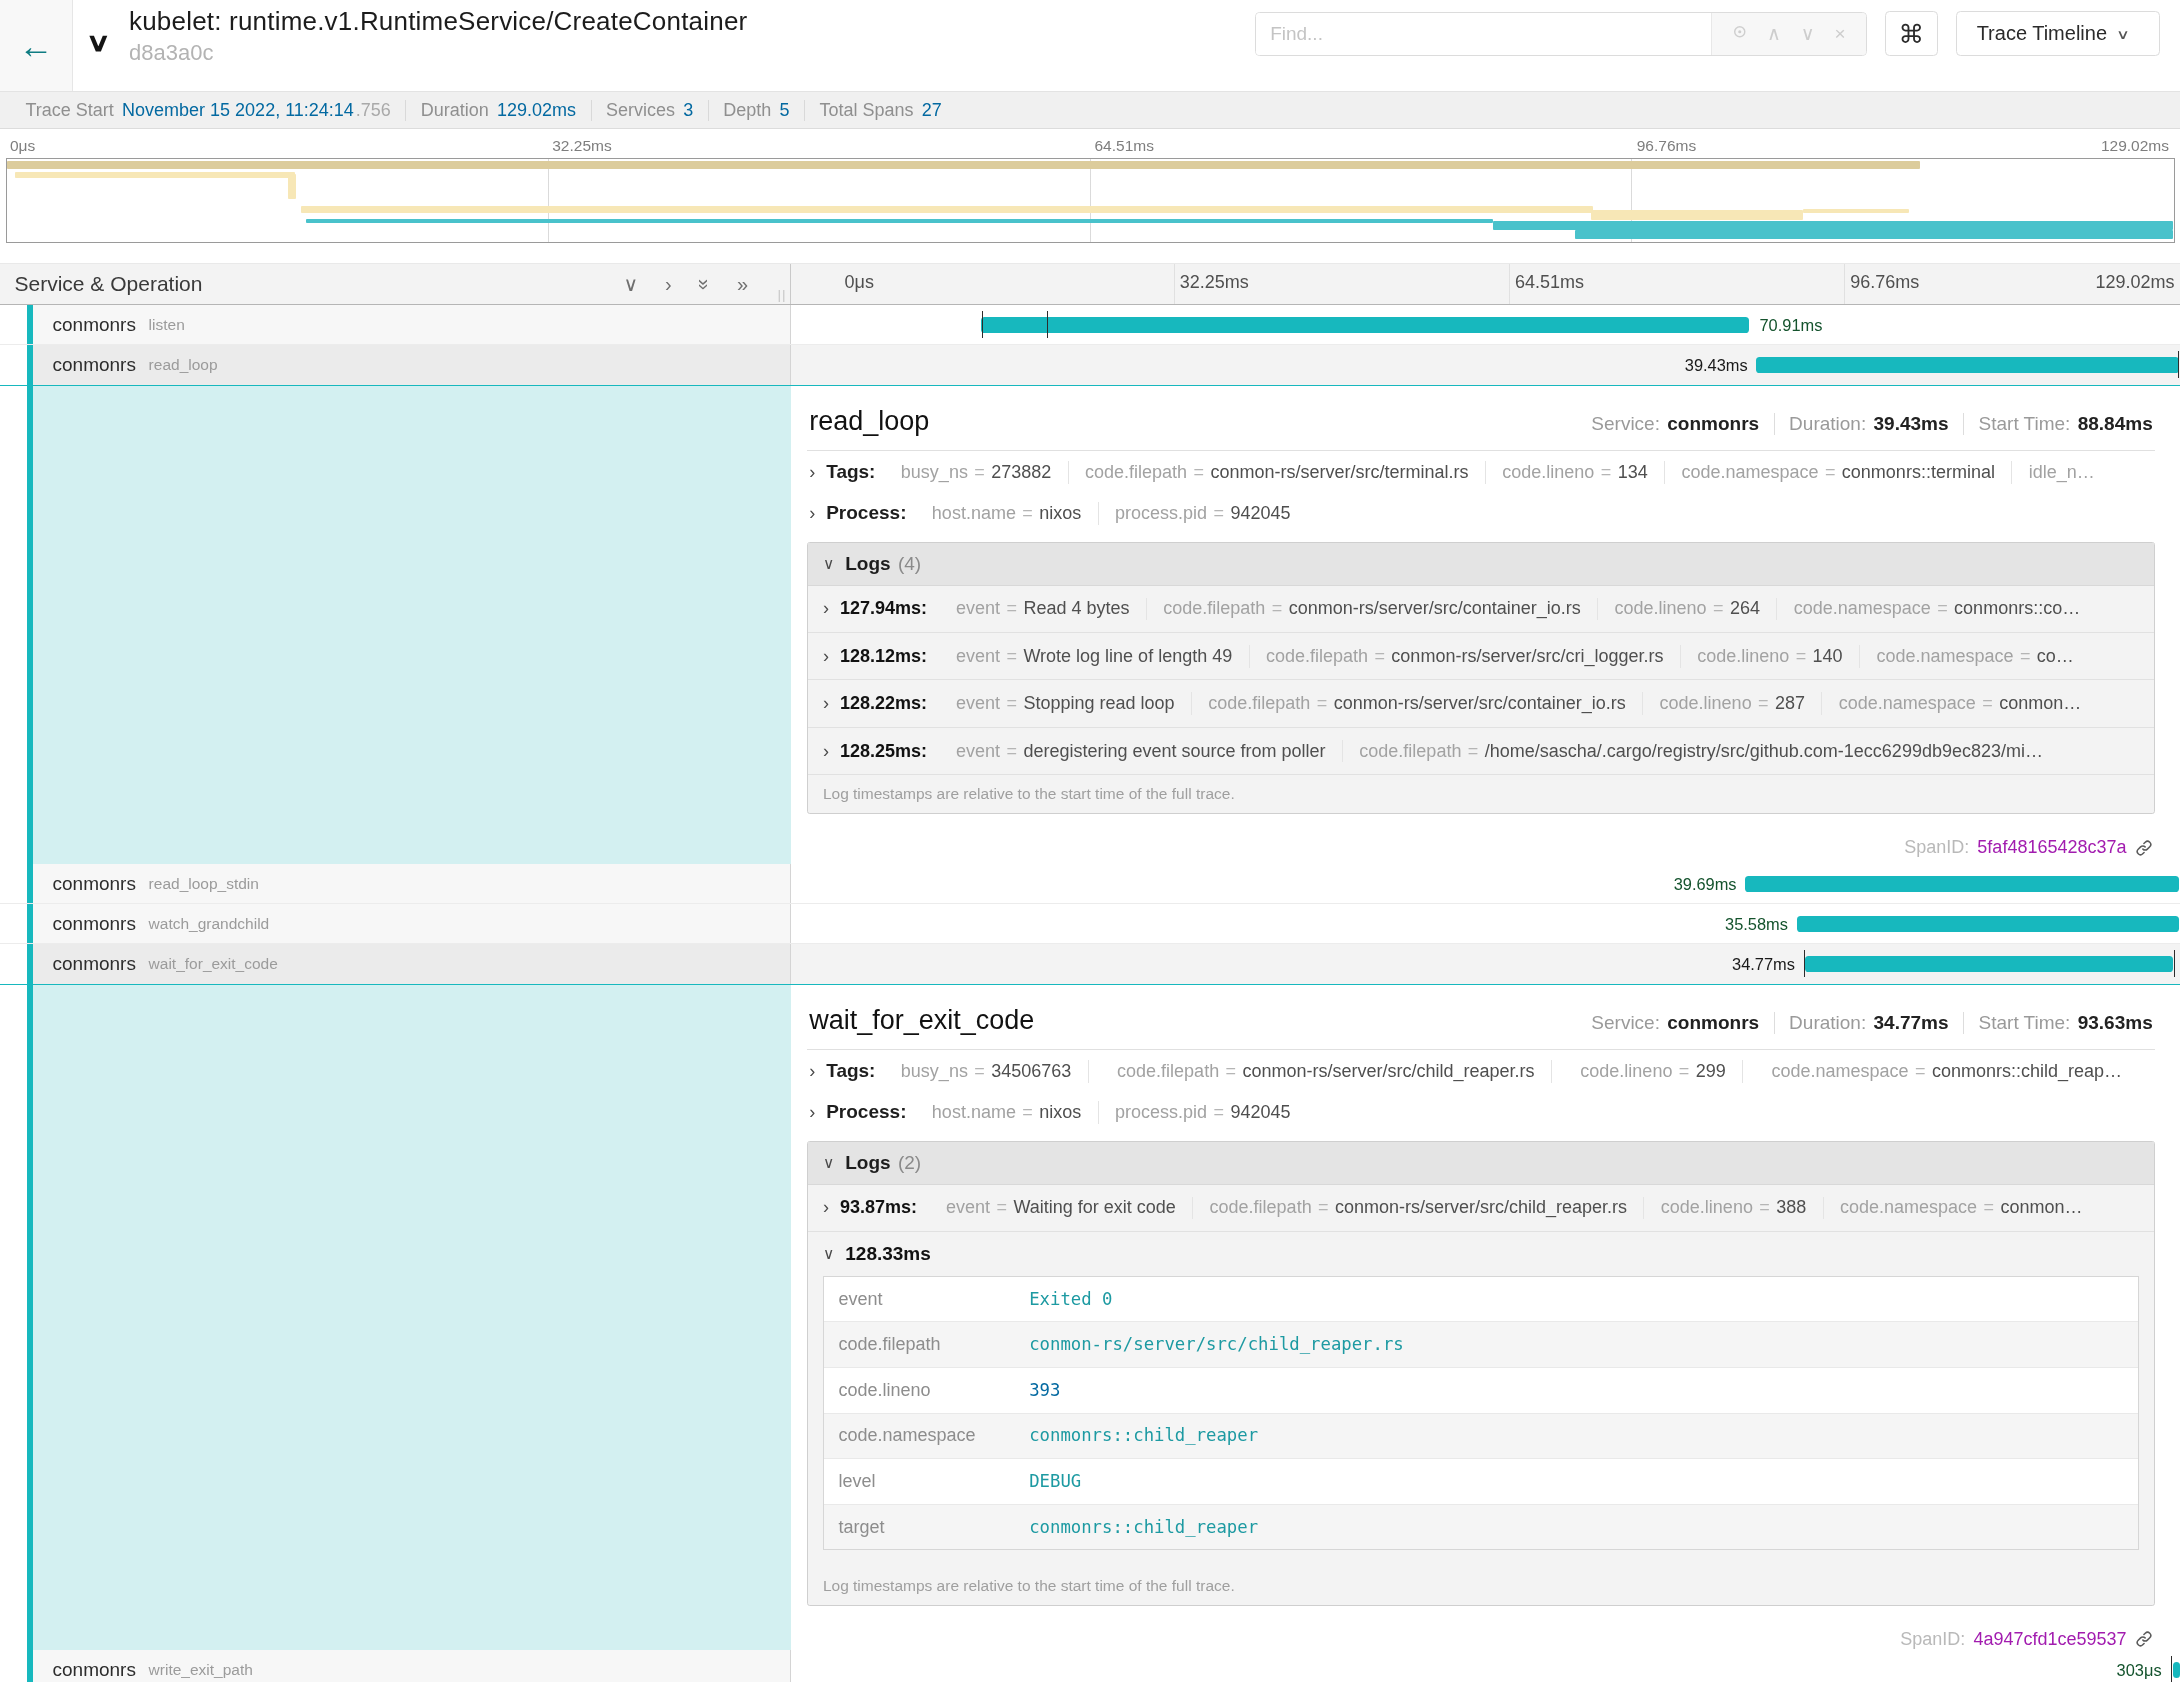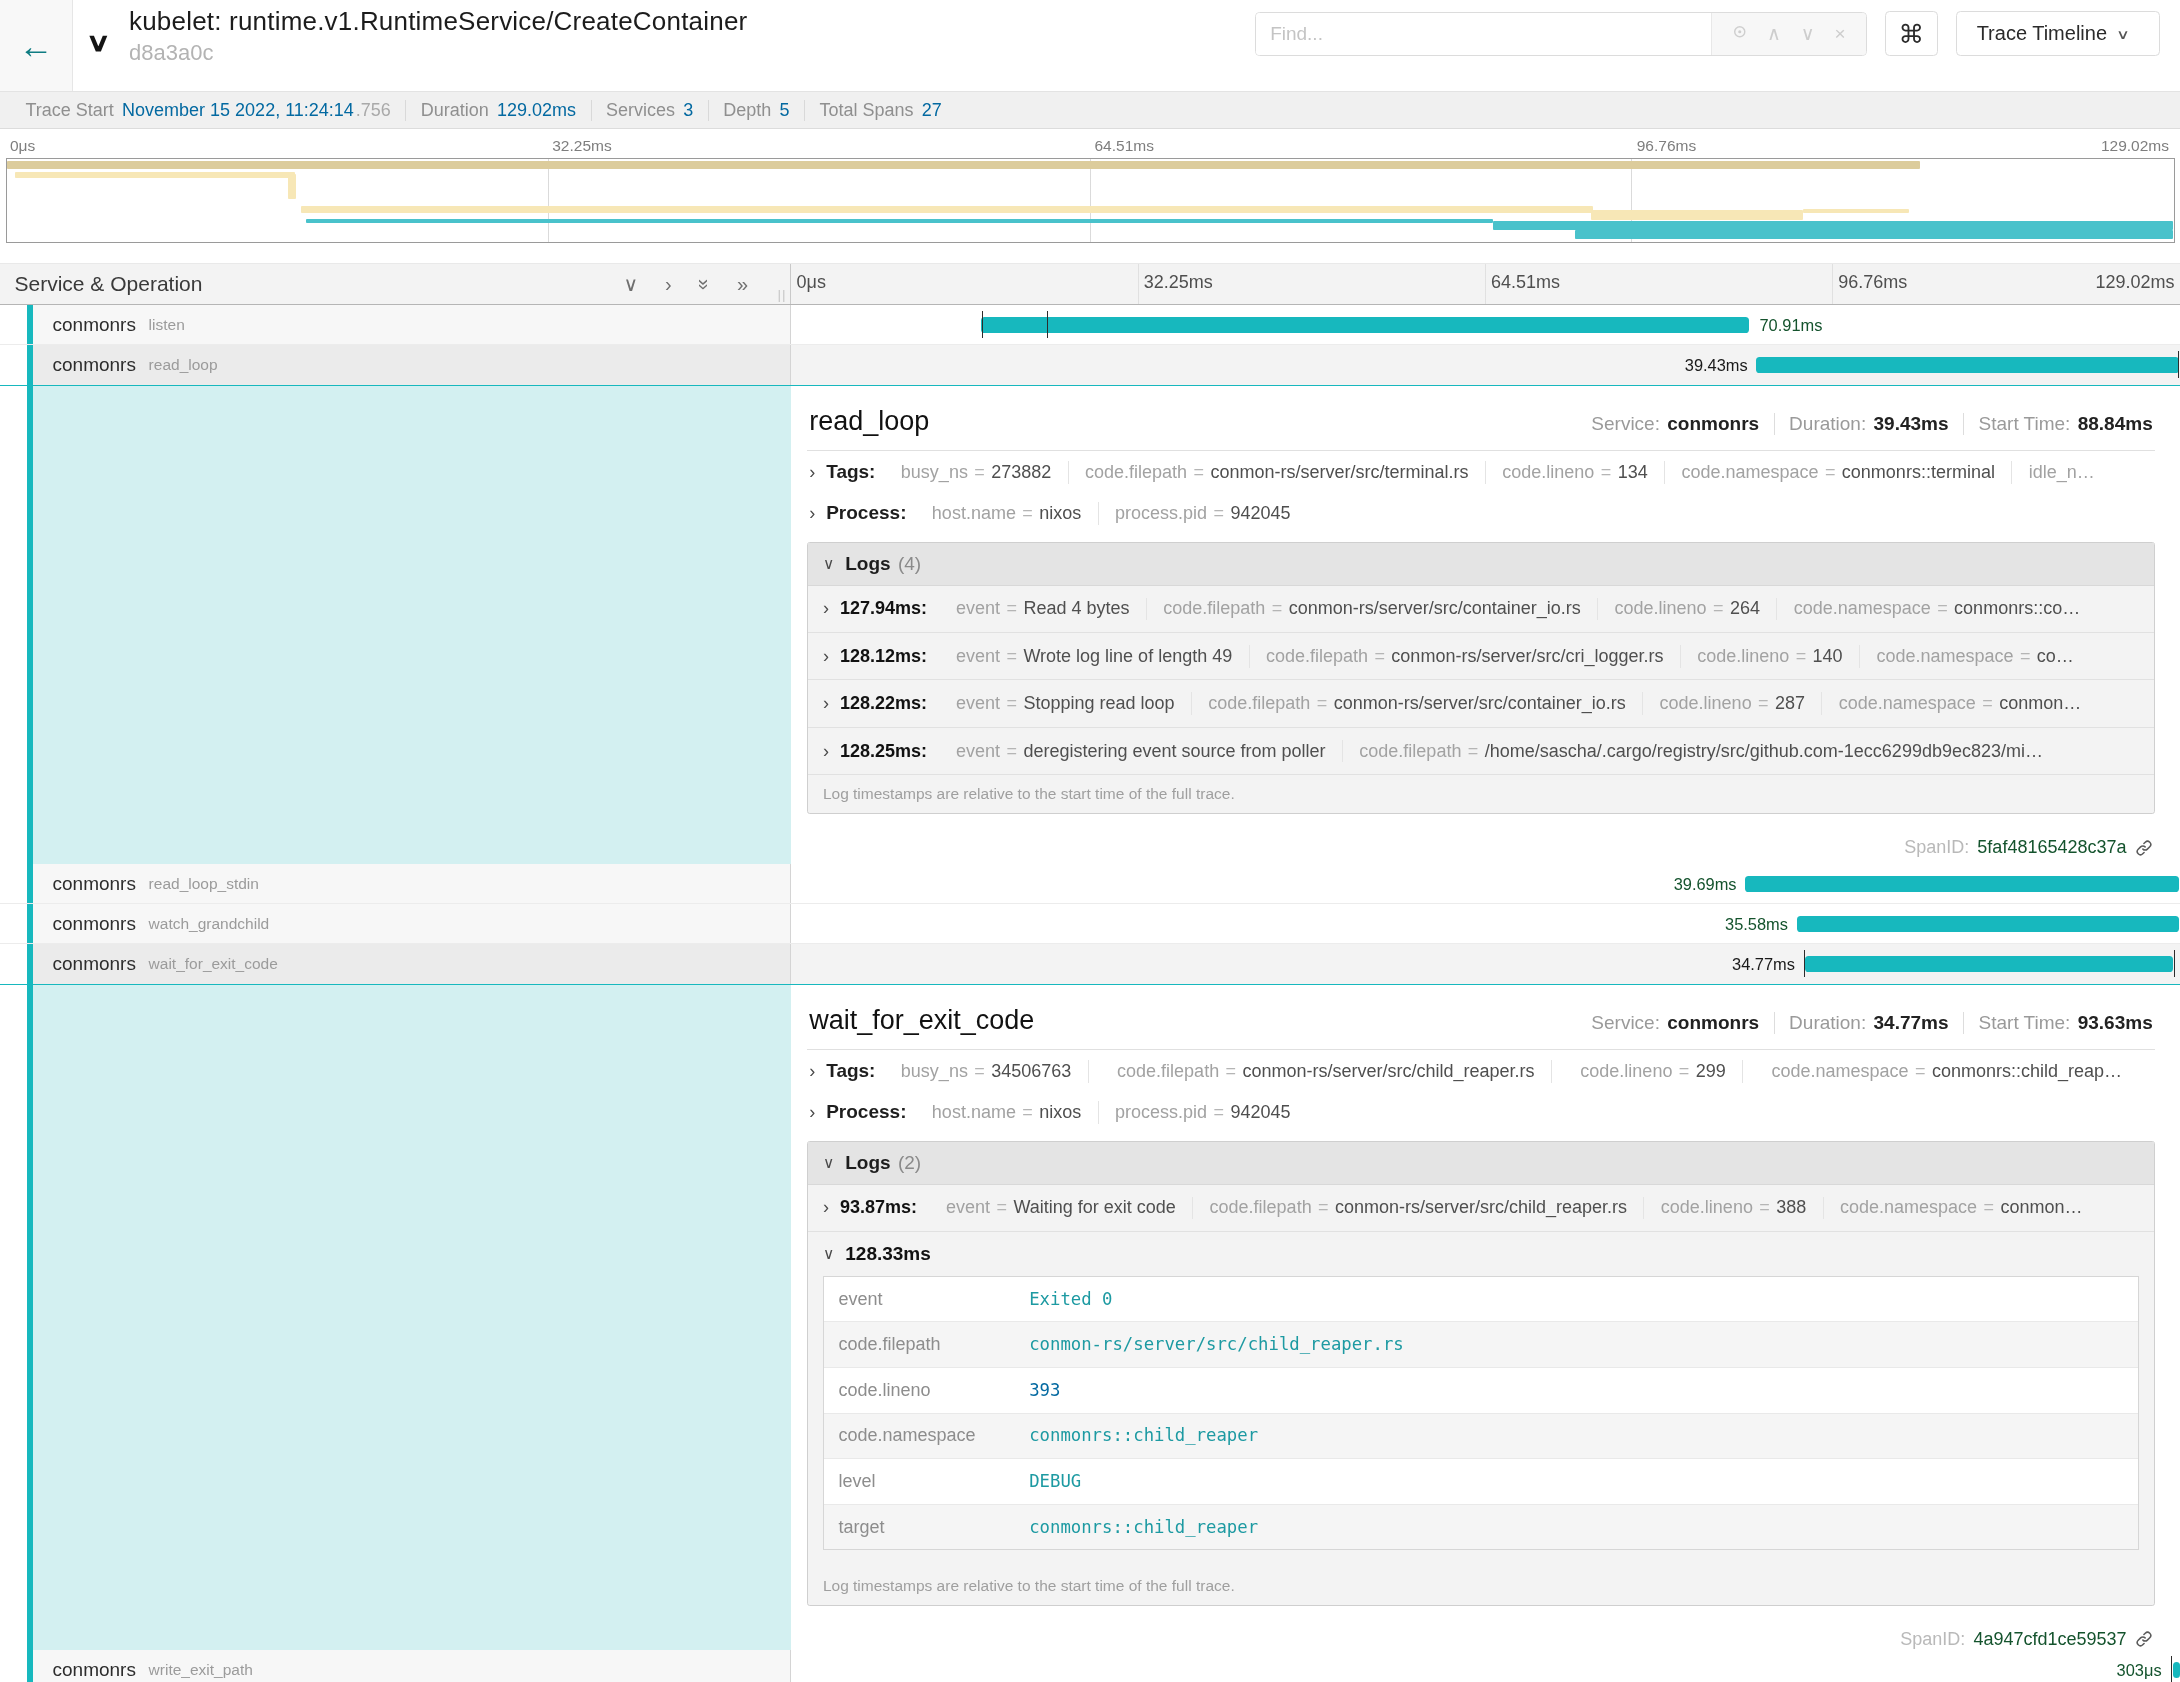--- a/index.html
+++ b/index.html
@@ -35,21 +35,21 @@
   .mini-ruler .tl{position:absolute;top:4.5px;padding-left:4.5px;}
   .minimap{position:relative;height:85px;margin:0 5.5px;border:0.9px solid #9a9a9a;background:#fff;}
   .gridbg{background-image:linear-gradient(to right,#dedede 0.9px,transparent 0.9px),linear-gradient(to right,#dedede 0.9px,transparent 0.9px),linear-gradient(to right,#dedede 0.9px,transparent 0.9px);background-position:25% 0,50% 0,75% 0;background-size:0.9px 100%,0.9px 100%,0.9px 100%;background-repeat:no-repeat;}
   .minimap.gridbg{background-image:linear-gradient(to right,#d6d6d6 0.9px,transparent 0.9px),linear-gradient(to right,#d6d6d6 0.9px,transparent 0.9px),linear-gradient(to right,#d6d6d6 0.9px,transparent 0.9px);}
   .mbar{position:absolute;border-radius:0.9px;}
   .mbar.tan{background:#f7e7b6;}
   .mbar.dark{background:#dccc9c;}
   .mbar.teal{background:#49c2cb;}
 
   
-  .sec-header{display:flex;height:42px;margin-top:20px;background:#f3f3f3;border-bottom:0.9px solid #b5b5b5;border-top:0.9px solid #e9e9e9;}
+  .sec-header{display:flex;height:42px;margin-top:20px;background:#f3f3f3;border-bottom:0.9px solid #b5b5b5;border-top:0.9px solid #e9e9e9;gap:48px;}
   .so-col{width:791px;position:relative;display:flex;align-items:center;padding-left:14.5px;border-right:0.9px solid #c9c9c9;}
   .so-title{font-size:21px;font-weight:500;color:#3a3a3a;}
   .hdr-icons{margin-left:auto;display:flex;gap:27px;color:#6f6f6f;font-size:20px;padding-right:42px;align-items:center;}
   .hdr-icons span{cursor:pointer;}
   .rot90{display:inline-block;transform:rotate(90deg);}
   .drag{position:absolute;right:3.6px;bottom:1.8px;color:#c6c6c6;font-size:13.6px;letter-spacing:0.9px;cursor:col-resize;}
   .ruler{flex:1;position:relative;font-size:18px;color:#4f4f4f;}
   .ruler .tl{position:absolute;top:8.2px;padding-left:5.5px;}
   .pos0{left:0;} .pos1{left:25%;} .pos2{left:50%;} .pos3{left:75%;} .pos4{right:5.5px;padding-left:0!important;}
 
@@ -90,21 +90,21 @@
   .kv .eq{color:#b5b5b5;margin:0 6.4px;}
   .kv .v{color:#4f4f4f;}
   .logs-box{border:0.9px solid #cfcfcf;border-radius:2.7px;margin:9px 0 5.5px 0;background:#f3f3f3;}
   .logs-head{background:#e4e4e4;padding:10px 14.5px;font-size:19px;border-bottom:0.9px solid #d8d8d8;display:flex;align-items:center;cursor:pointer;}
   .logs-head b{color:#1d1d1d;margin-right:7.3px;}
   .logs-head .count{color:#8a8a8a;}
   .log-entry{padding:11.8px 14.5px;border-bottom:0.9px solid #e1e1e1;font-size:18px;display:flex;align-items:center;overflow:hidden;cursor:pointer;}
   .log-entry .ts{color:#111;font-weight:700;margin-right:12.7px;flex:none;}
   .logs-foot{padding:10px 14.5px;font-size:15.5px;color:#9f9f9f;}
   .spanid-row{display:flex;justify-content:flex-end;align-items:center;gap:8.2px;font-size:18px;color:#b9b9b9;margin-top:23px;padding-right:1.8px;}
-  .spanid-val{color:#14532d;}
+  .spanid-val{color:#a21caf;}
   .link-icon{cursor:pointer;display:inline-flex;}
   .log-exp-head{padding:11px 14.5px 9px 14.5px;font-size:19px;display:flex;align-items:center;cursor:pointer;border-bottom:none;}
   .log-exp-head .ts{font-weight:700;color:#111;}
   .field-card{background:#fff;border:0.9px solid #d6d6d6;margin:1.8px 14.5px 16.4px 14.5px;}
   .trow{display:flex;border-bottom:0.9px solid #e9e9e9;font-size:18px;}
   .trow:last-child{border-bottom:none;}
   .trow:nth-child(even){background:#f5f5f5;}
   .tkey{width:198px;flex:none;padding:11.8px 7.3px 11.8px 14.5px;color:#8d8d8d;}
   .tval{flex:1;padding:11.8px 7.3px;font-family:"DejaVu Sans Mono",monospace;font-size:17.3px;}
   .tval.string{color:#1d9aa2;}

